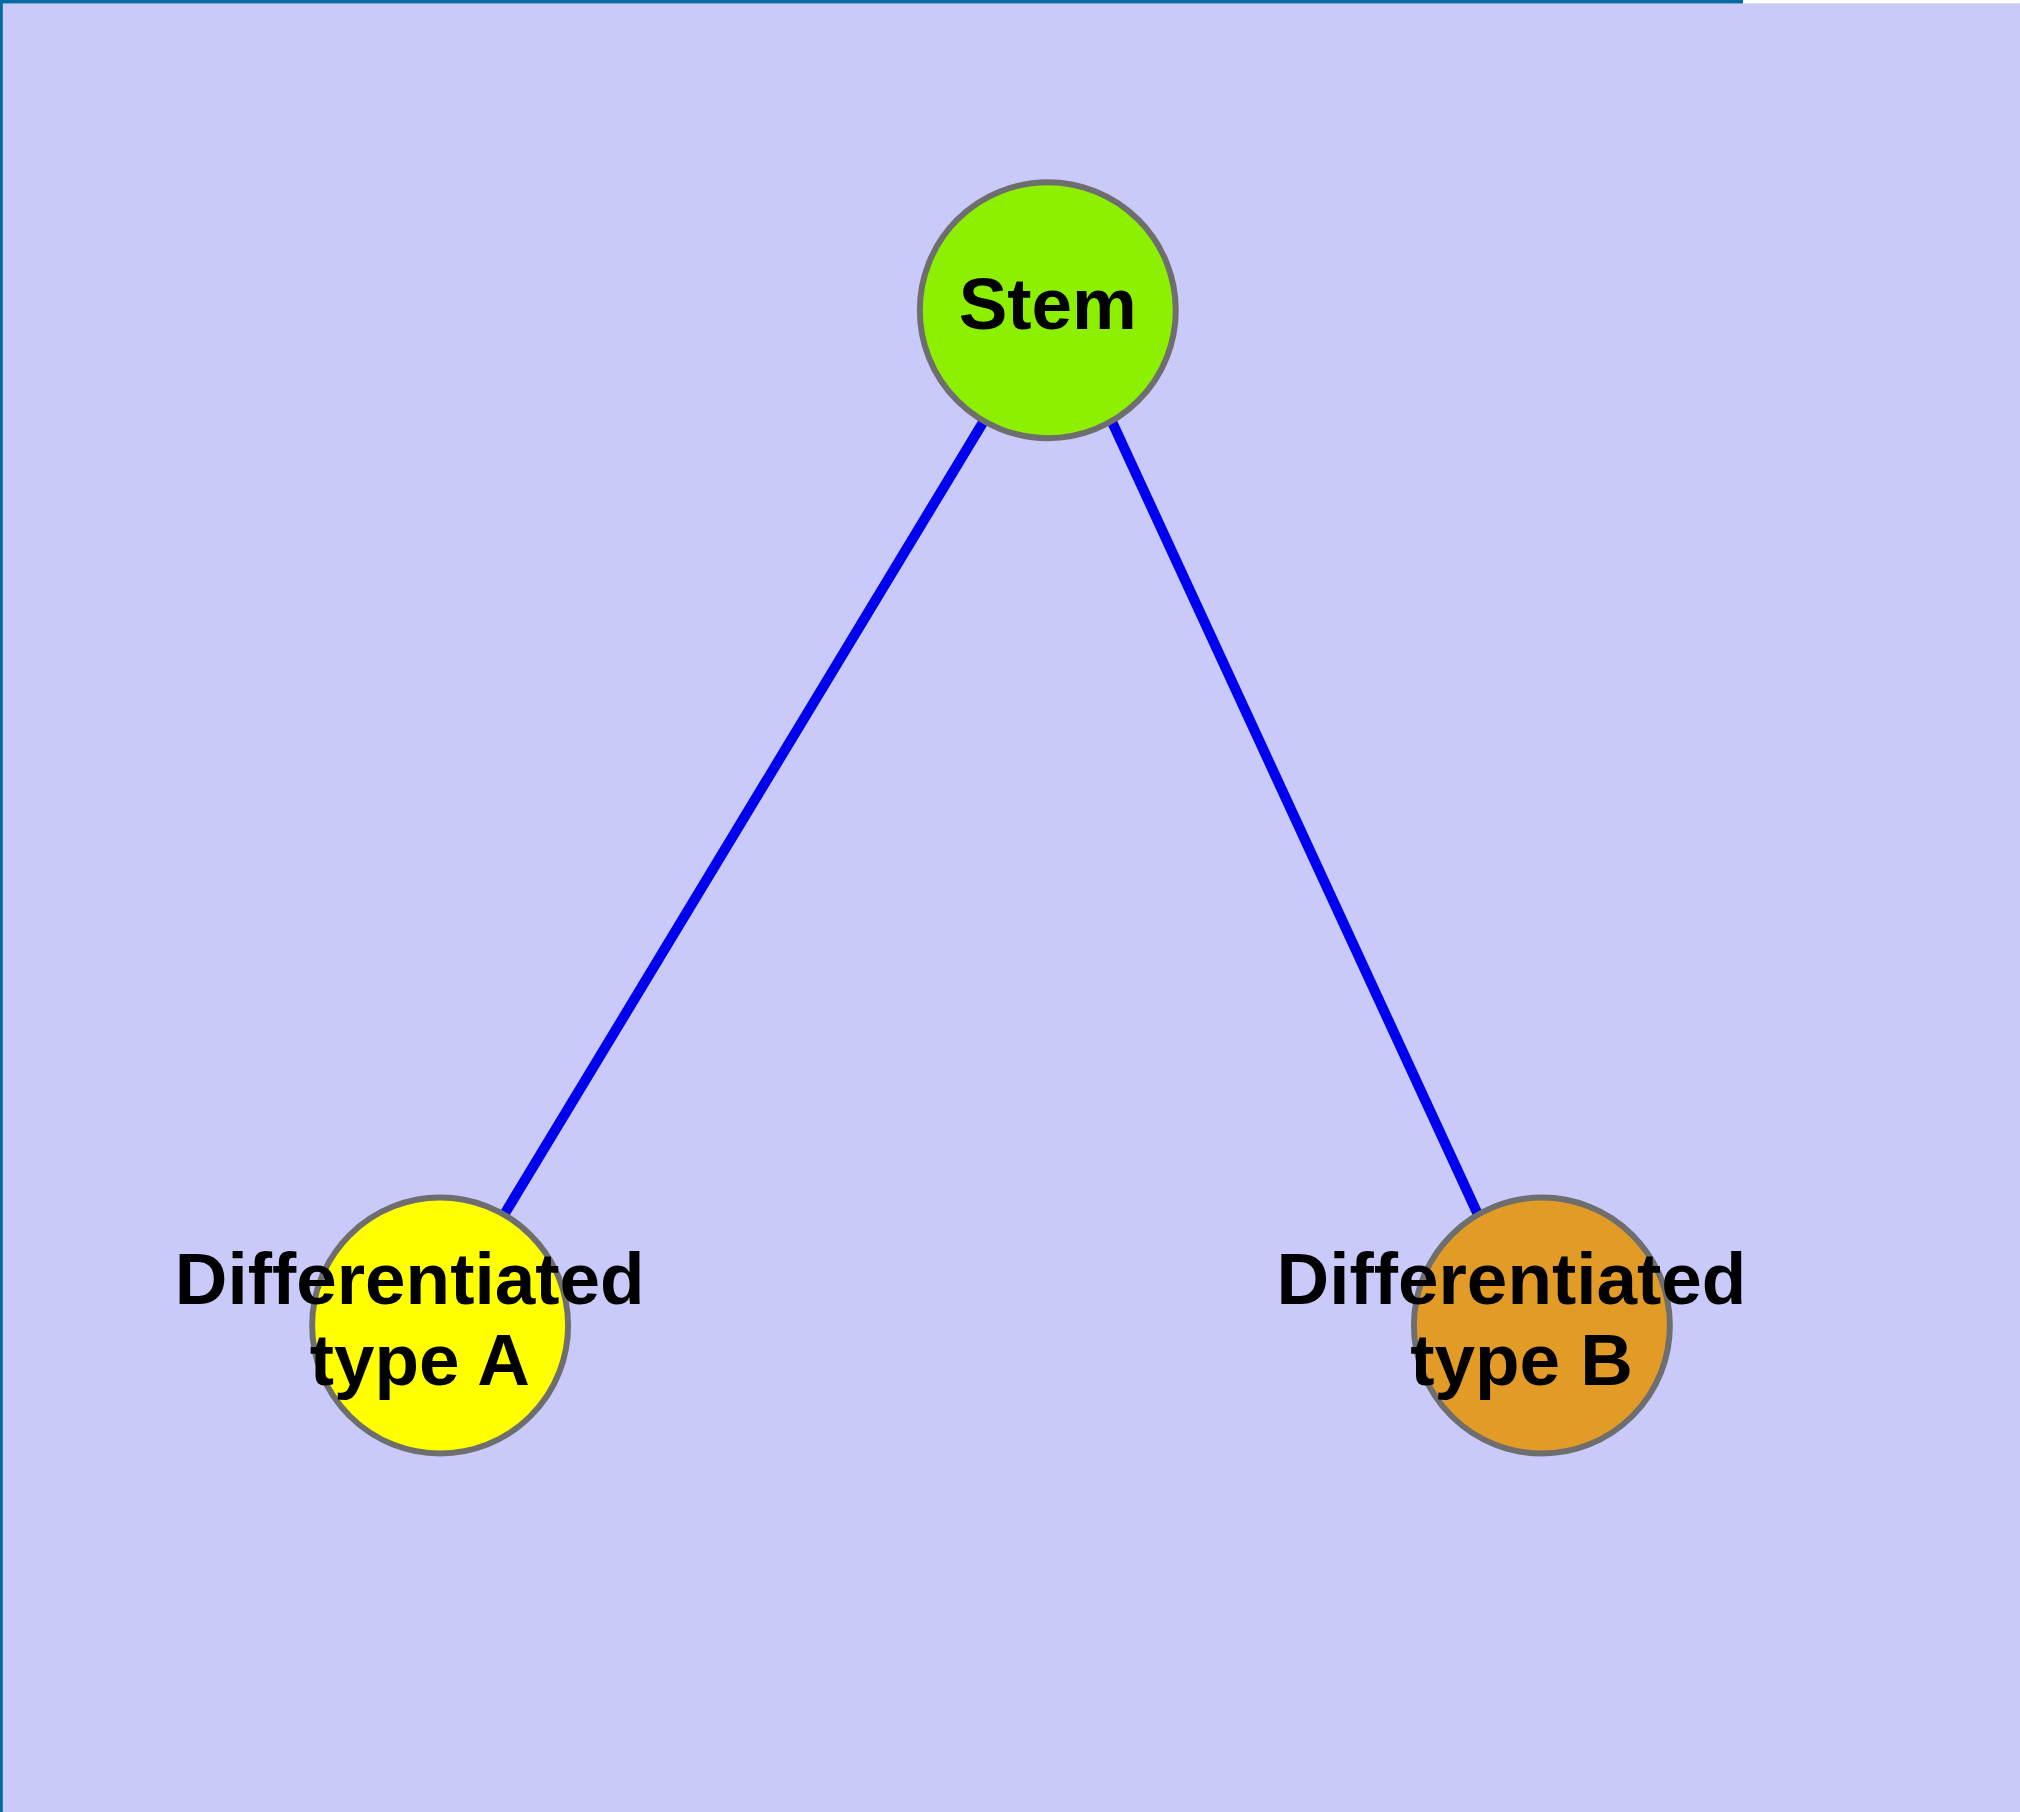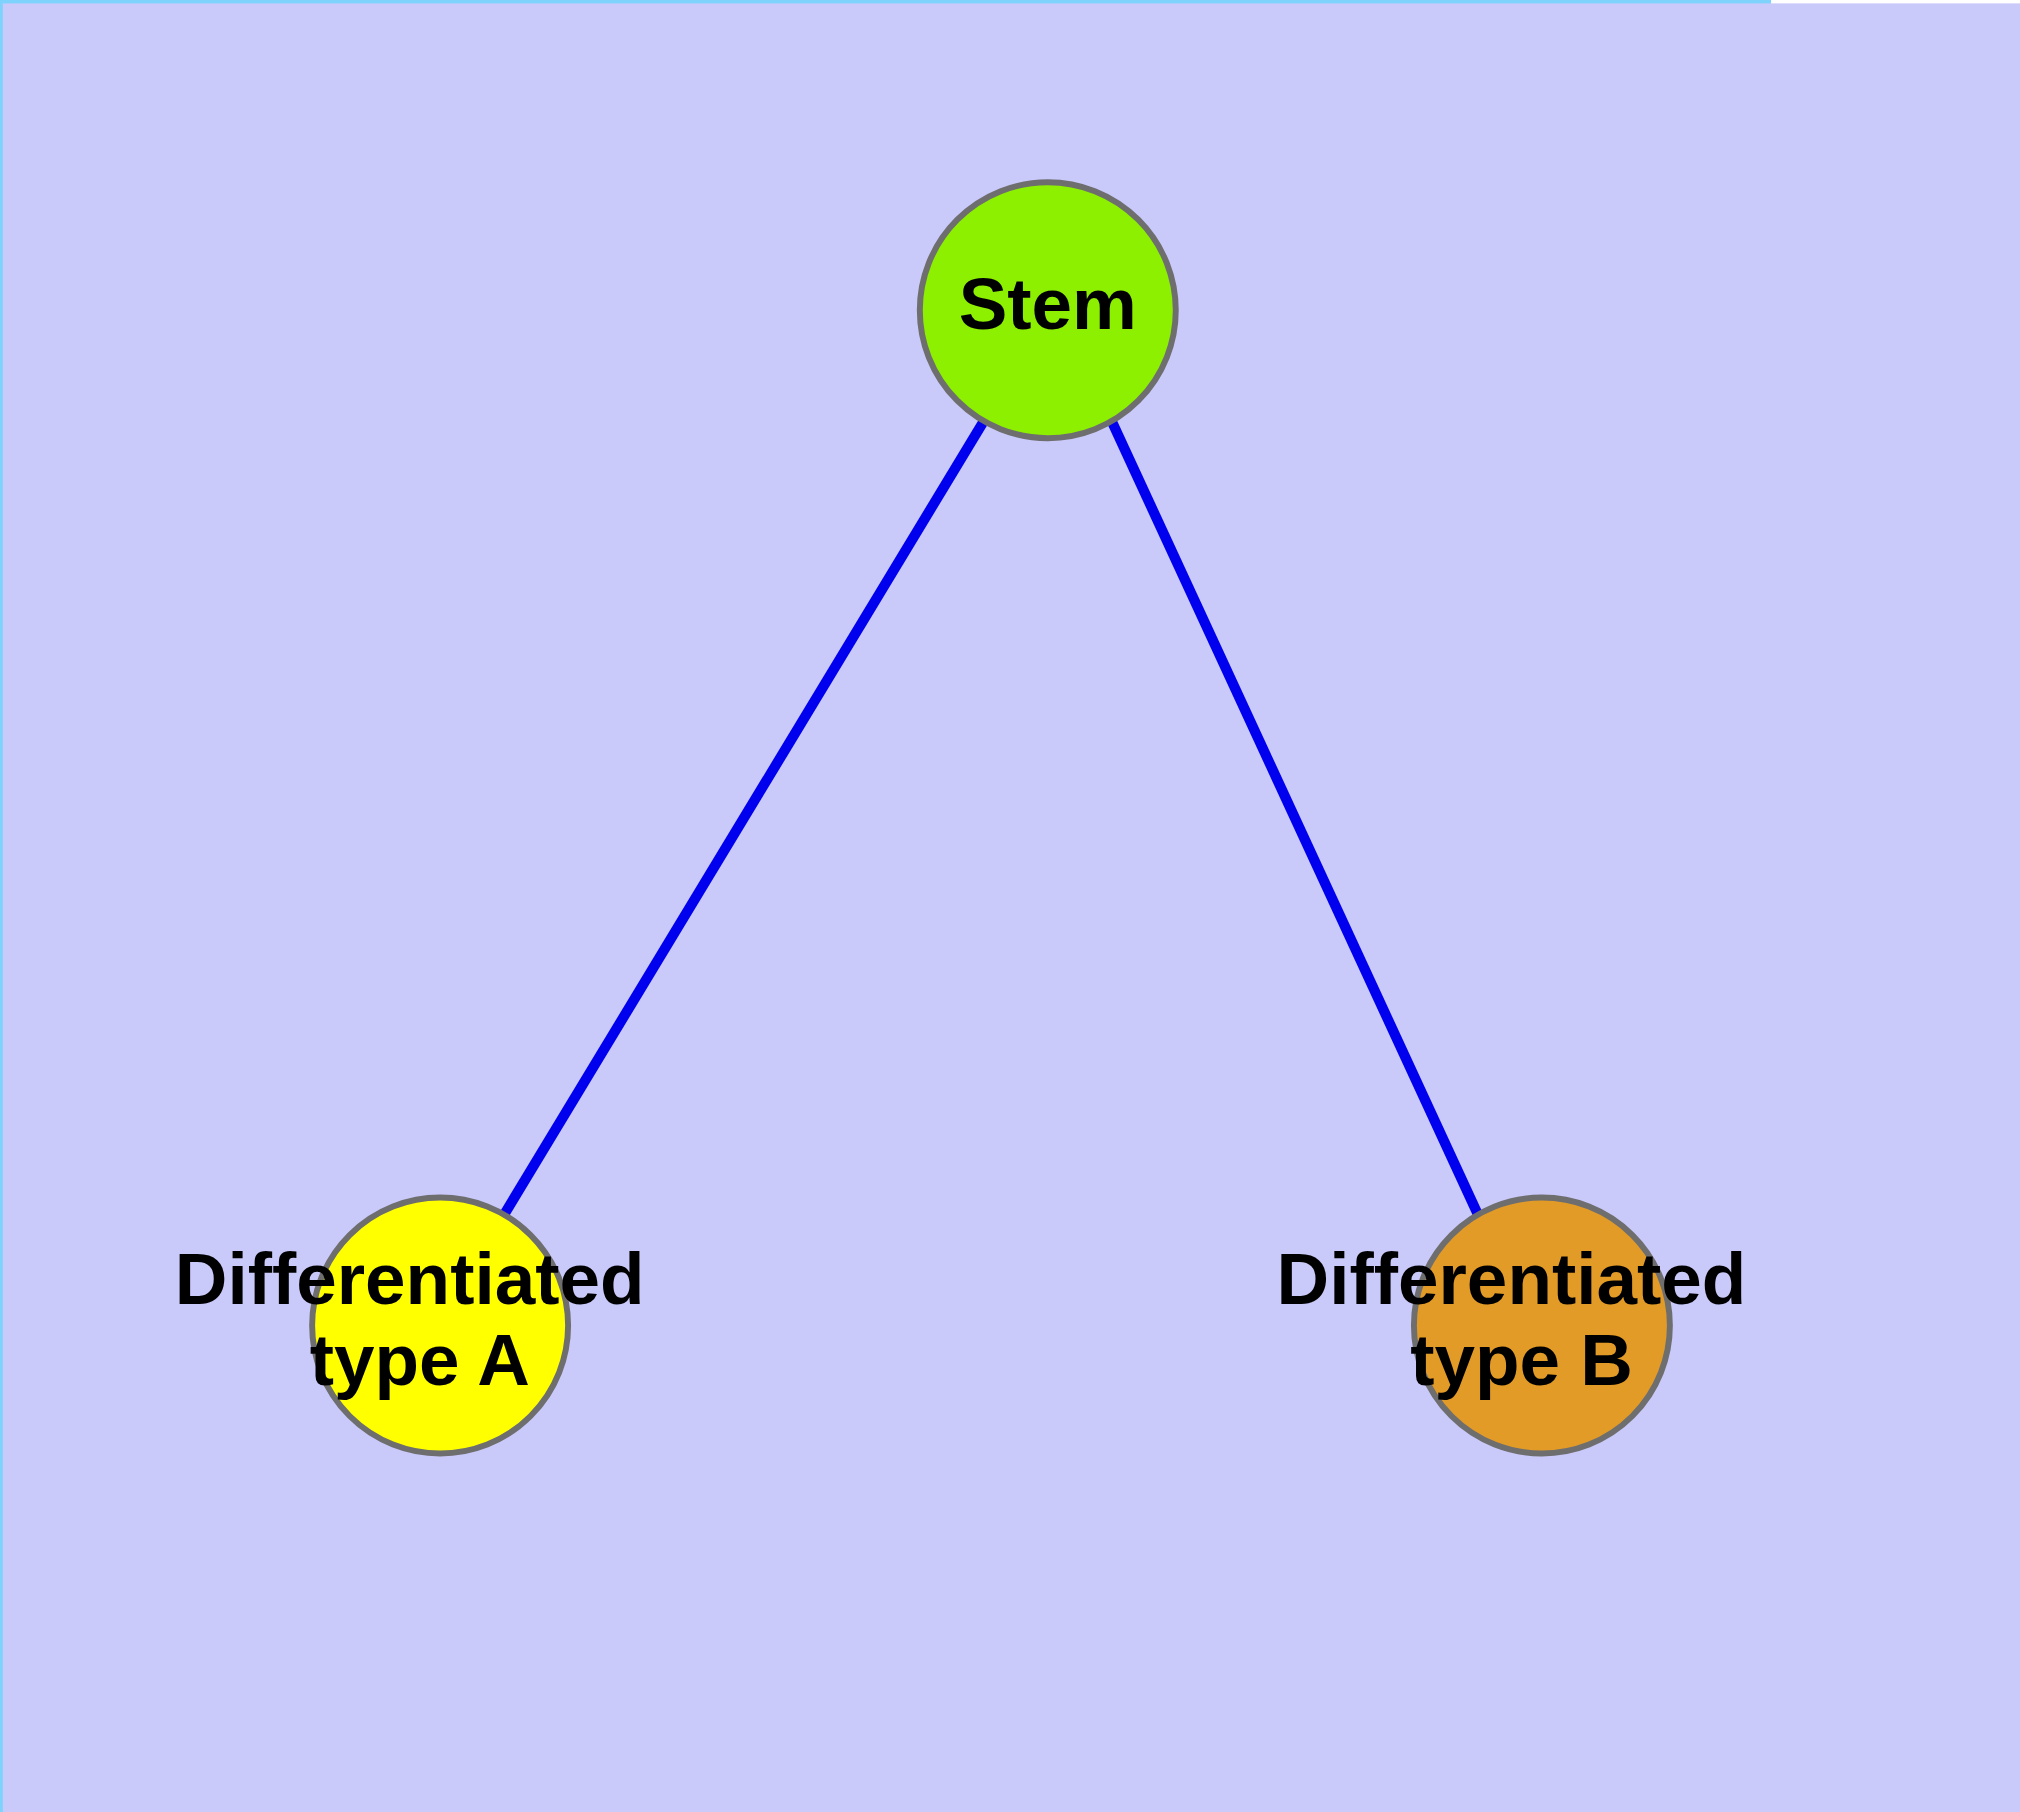--- a/index.html
+++ b/index.html
@@ -32,21 +32,21 @@
     font-family: "Liberation Sans", sans-serif;
     font-weight: bold;
     fill: #000000;
     text-anchor: middle;
     dominant-baseline: middle;
   }
 </style>
 </head>
 <body style="width: 2021px; height: 1812px;">
 
-<div id="canvas-root" style="width: 1743px; height: 1812px; background: #7dd3fc; padding-left: 28px;">
+<div id="canvas-root" style="width: 1743px; height: 1812px; background: #0369a1;">
   <svg id="graph-svg" viewBox="0 0 2384 2138" xmlns="http://www.w3.org/2000/svg">
 
     <rect id="plot-bg" x="3" y="4" width="2381" height="2134" fill="#c9c9fa"></rect>
 
     <g id="edges-layer">
       <line id="edge-0" stroke-linecap="butt" x1="1161" y1="496" x2="594" y2="1434" stroke="#0000ee" stroke-width="12"></line>
       <line id="edge-1" stroke-linecap="butt" x1="1311" y1="496" x2="1744" y2="1434" stroke="#0000ee" stroke-width="12"></line>
     </g>
 
     <g id="nodes-layer">

